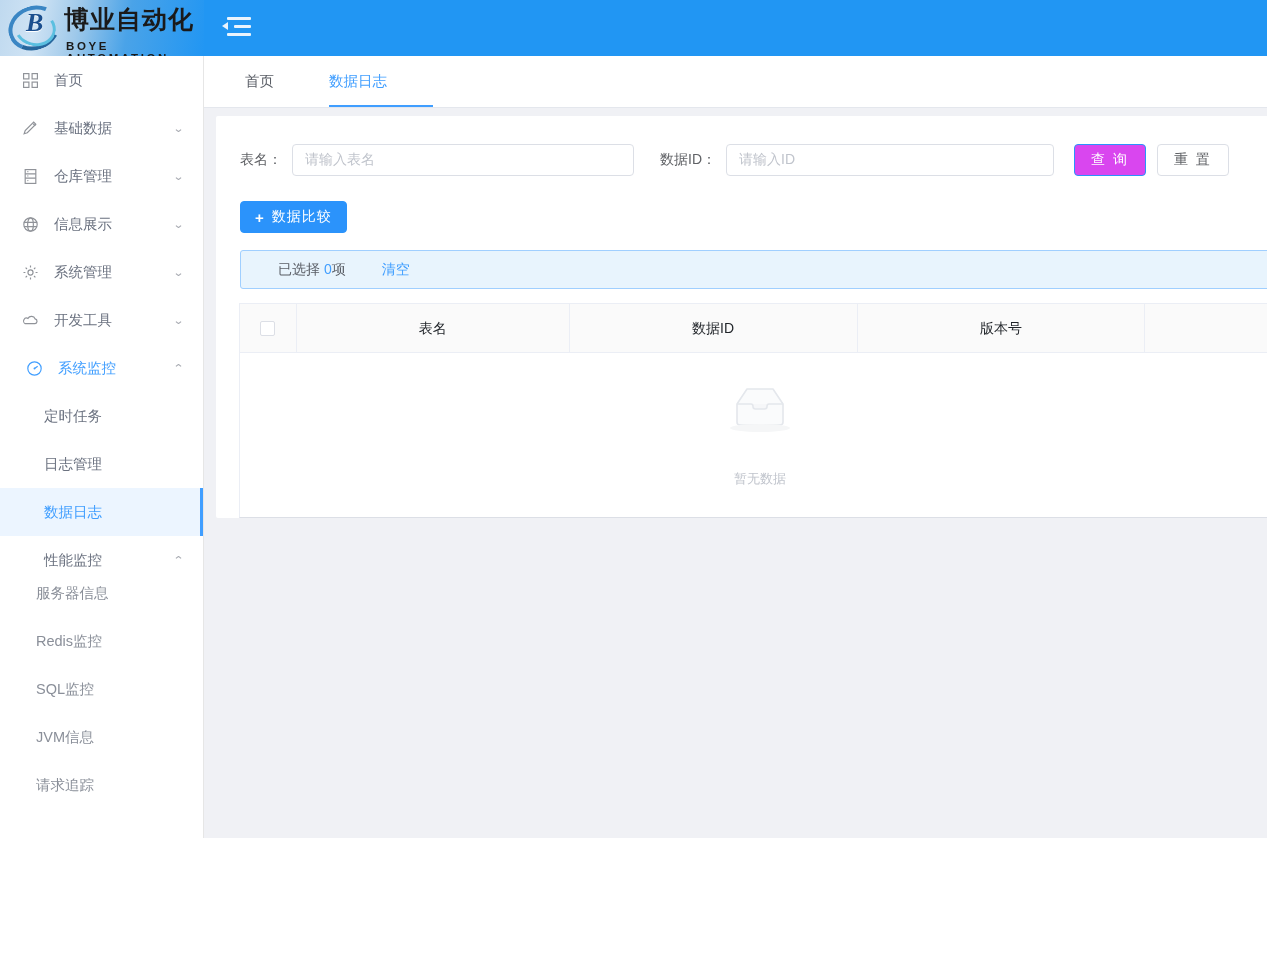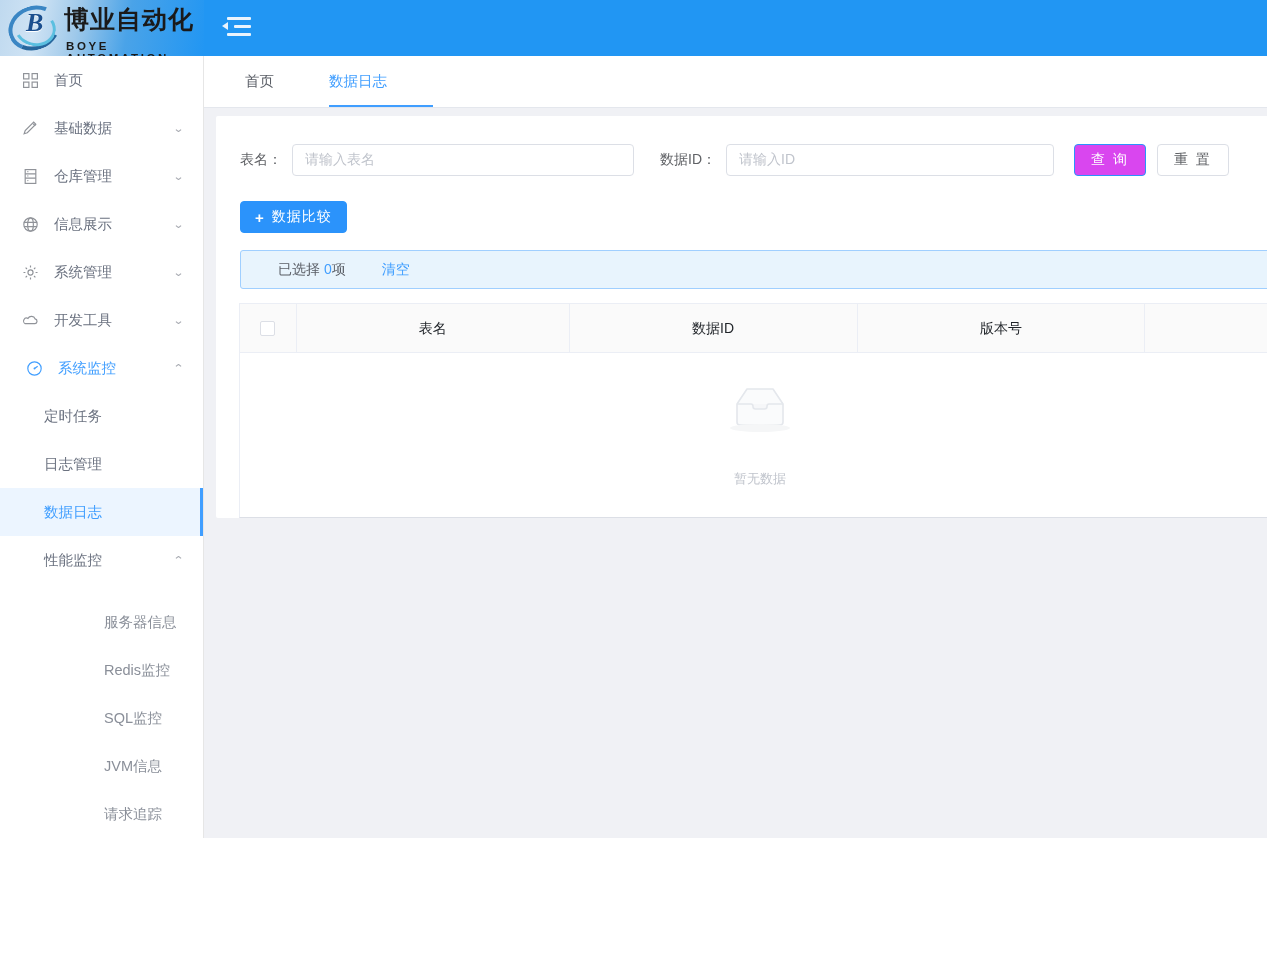--- a/index.html
+++ b/index.html
@@ -135,22 +135,22 @@
     color: #409eff;
   }
   .sub-item.current::after {
     content: "";
     position: absolute; right: 0; top: 0;
     width: 3px; height: 48px;
     background: #409eff;
   }
   .sub-sub-item {
     height: 48px;
-    display: flex; align-items: flex-end;
-    padding-left: 104px;
+    display: flex; align-items: flex-start;
+    padding-left: 36px;
     color: #8a8f99; cursor: pointer; font-size: 14.5px;
   }
 
   
   .tabs-bar {
     position: absolute; left: 204px; top: 56px;
     width: 1063px; height: 52px;
     background: #ffffff;
     border-bottom: 1px solid #e4e7ed;
   }

